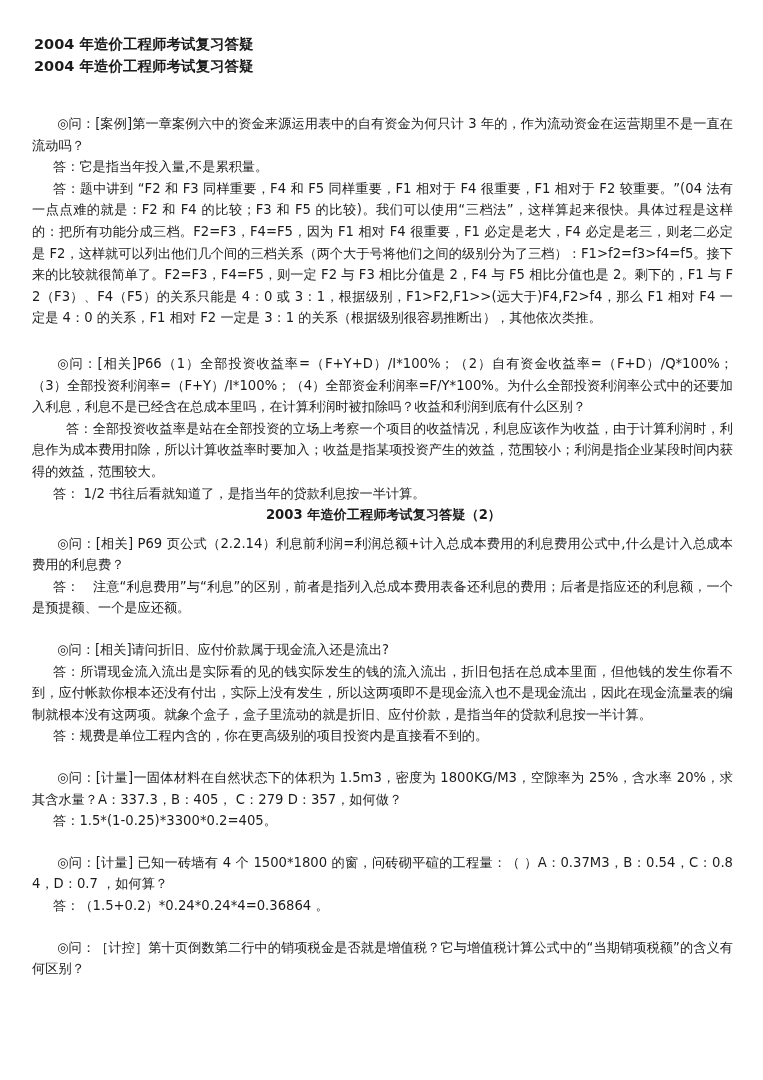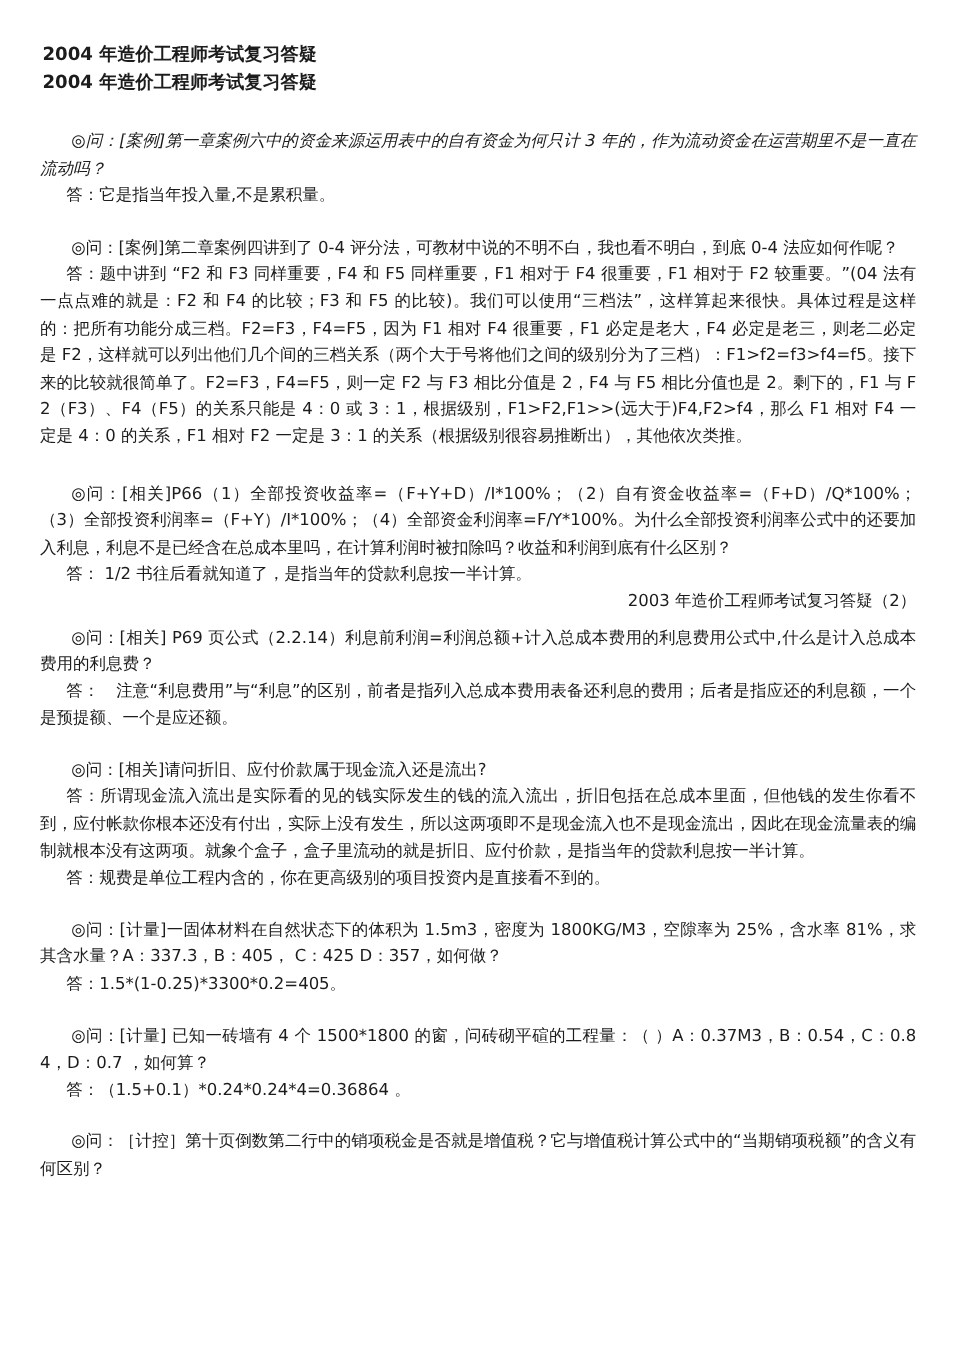--- a/index.html
+++ b/index.html
@@ -33,68 +33,68 @@
     font-weight: bold;
     line-height: 22px;
     text-align: left;
     text-indent: 2px;
   }
   p.q {
     text-indent: 25px;
     margin-top: 20px;
   }
   p.q.first {
-    margin-top: 26px;
-    font-style: italic;
+    margin-top: 36px;
   }
   p.q.tight {
     margin-top: 24px;
   }
   p.q.after-header {
     margin-top: 7px;
   }
   p.a {
     text-indent: 21px;
   }
   p.a.deep {
     text-indent: 34px;
   }
   p.h {
     text-indent: 2px;
-    text-align: right;
+    text-align: center;
+    font-weight: bold;
   }
 </style>
 </head>
 <body>
 
 <div class="page">
   <p class="title">2004 年造价工程师考试复习答疑</p>
   <p class="title">2004 年造价工程师考试复习答疑</p>
 
   <p class="q first">◎问：[案例]第一章案例六中的资金来源运用表中的自有资金为何只计 3 年的，作为流动资金在运营期里不是一直在流动吗？</p>
   <p class="a">答：它是指当年投入量,不是累积量。</p>
 
-  <p class="q">◎问：[案例]第二章案例四讲到了 0-4 评分法，可教材中说的不明不白，我也看不明白，到底 0-4 法应如何作呢？</p>
   <p class="a">答：题中讲到 “F2 和 F3 同样重要，F4 和 F5 同样重要，F1 相对于 F4 很重要，F1 相对于 F2 较重要。”(04 法有一点点难的就是：F2 和 F4 的比较；F3 和 F5 的比较)。我们可以使用“三档法”，这样算起来很快。具体过程是这样的：把所有功能分成三档。F2=F3，F4=F5，因为 F1 相对 F4 很重要，F1 必定是老大，F4 必定是老三，则老二必定是 F2，这样就可以列出他们几个间的三档关系（两个大于号将他们之间的级别分为了三档）：F1&gt;f2=f3&gt;f4=f5。接下来的比较就很简单了。F2=F3，F4=F5，则一定 F2 与 F3 相比分值是 2，F4 与 F5 相比分值也是 2。剩下的，F1 与 F2（F3）、F4（F5）的关系只能是 4：0 或 3：1，根据级别，F1&gt;F2,F1&gt;&gt;(远大于)F4,F2&gt;f4，那么 F1 相对 F4 一定是 4：0 的关系，F1 相对 F2 一定是 3：1 的关系（根据级别很容易推断出），其他依次类推。</p>
 
   <p class="q tight">◎问：[相关]P66（1）全部投资收益率=（F+Y+D）/I*100%；（2）自有资金收益率=（F+D）/Q*100%；（3）全部投资利润率=（F+Y）/I*100%；（4）全部资金利润率=F/Y*100%。为什么全部投资利润率公式中的还要加入利息，利息不是已经含在总成本里吗，在计算利润时被扣除吗？收益和利润到底有什么区别？</p>
+  <p class="a deep">答：全部投资收益率是站在全部投资的立场上考察一个项目的收益情况，利息应该作为收益，由于计算利润时，利息作为成本费用扣除，所以计算收益率时要加入；收益是指某项投资产生的效益，范围较小；利润是指企业某段时间内获得的效益，范围较大。</p>
 
   <p class="a">答： 1/2 书往后看就知道了，是指当年的贷款利息按一半计算。</p>
 
   <p class="h">2003 年造价工程师考试复习答疑（2）</p>
 
   <p class="q after-header">◎问：[相关] P69 页公式（2.2.14）利息前利润=利润总额+计入总成本费用的利息费用公式中,什么是计入总成本费用的利息费？</p>
   <p class="a">答：　注意“利息费用”与“利息”的区别，前者是指列入总成本费用表备还利息的费用；后者是指应还的利息额，一个是预提额、一个是应还额。</p>
 
   <p class="q">◎问：[相关]请问折旧、应付价款属于现金流入还是流出?</p>
   <p class="a">答：所谓现金流入流出是实际看的见的钱实际发生的钱的流入流出，折旧包括在总成本里面，但他钱的发生你看不到，应付帐款你根本还没有付出，实际上没有发生，所以这两项即不是现金流入也不是现金流出，因此在现金流量表的编制就根本没有这两项。就象个盒子，盒子里流动的就是折旧、应付价款，是指当年的贷款利息按一半计算。</p>
 
   <p class="a">答：规费是单位工程内含的，你在更高级别的项目投资内是直接看不到的。</p>
 
-  <p class="q">◎问：[计量]一固体材料在自然状态下的体积为 1.5m3，密度为 1800KG/M3，空隙率为 25%，含水率 81%，求其含水量？A：337.3，B：405， C：425 D：357，如何做？</p>
+  <p class="q">◎问：[计量]一固体材料在自然状态下的体积为 1.5m3，密度为 1800KG/M3，空隙率为 25%，含水率 20%，求其含水量？A：337.3，B：405， C：279 D：357，如何做？</p>
   <p class="a">答：1.5*(1-0.25)*3300*0.2=405。</p>
 
   <p class="q">◎问：[计量] 已知一砖墙有 4 个 1500*1800 的窗，问砖砌平碹的工程量：（ ）A：0.37M3，B：0.54，C：0.84，D：0.7 ，如何算？</p>
-  <p class="a">答：（1.5+0.1）*0.24*0.24*4=0.36864 。</p>
+  <p class="a">答：（1.5+0.2）*0.24*0.24*4=0.36864 。</p>
 
   <p class="q">◎问：［计控］第十页倒数第二行中的销项税金是否就是增值税？它与增值税计算公式中的“当期销项税额”的含义有何区别？</p>
 
 </div>
 
 </body></html>

